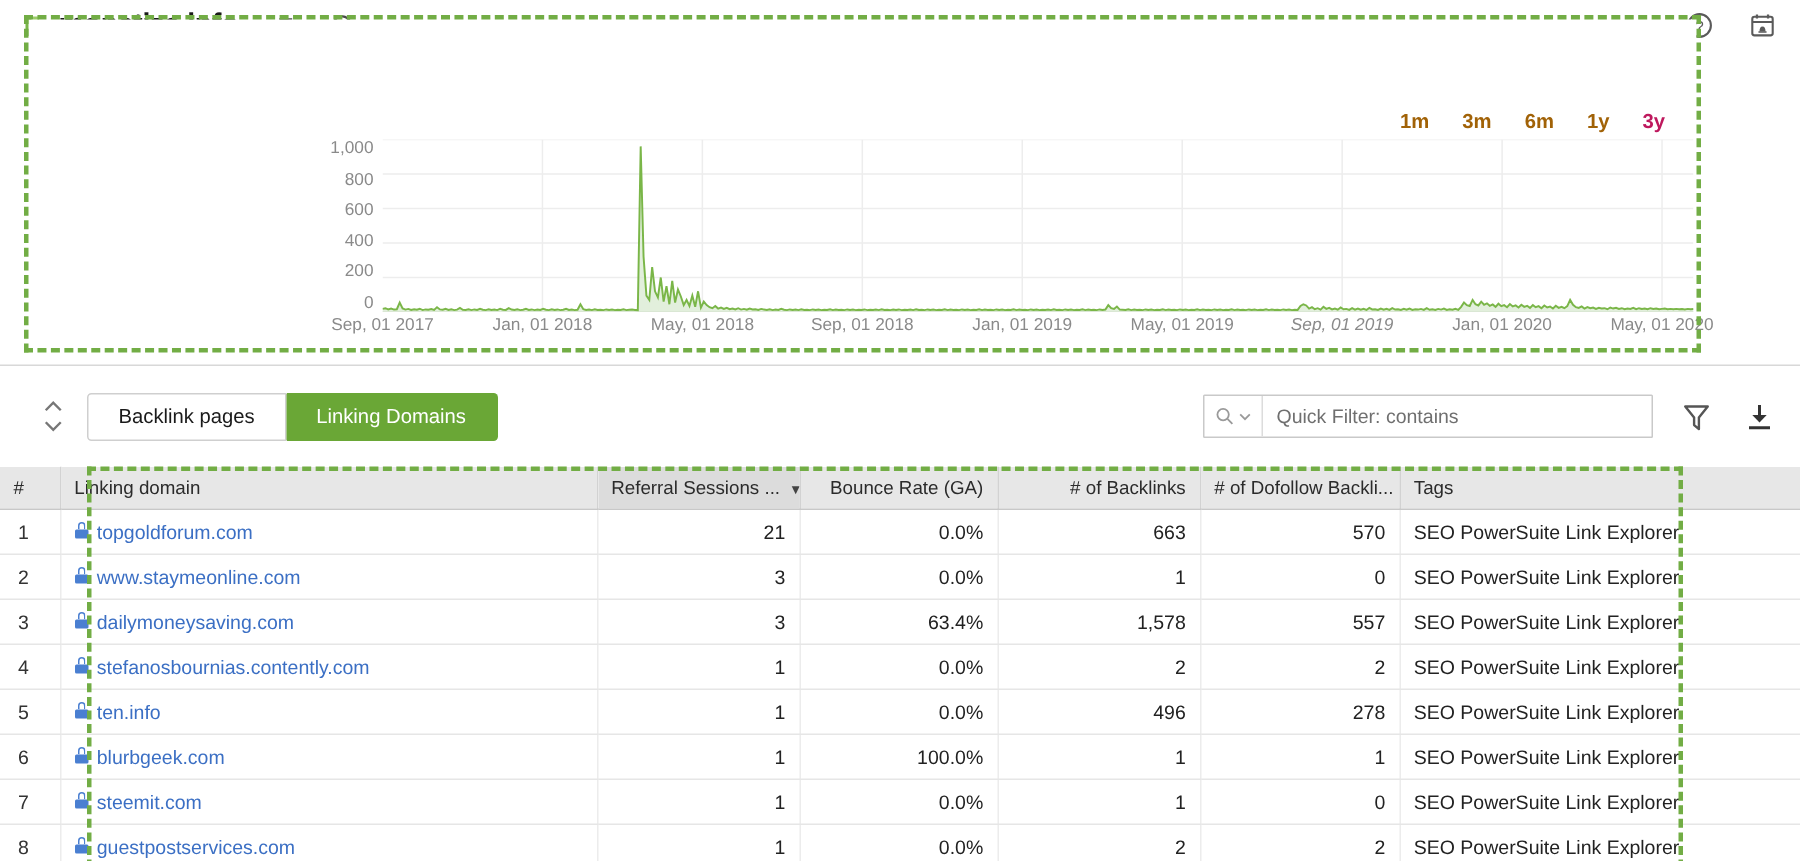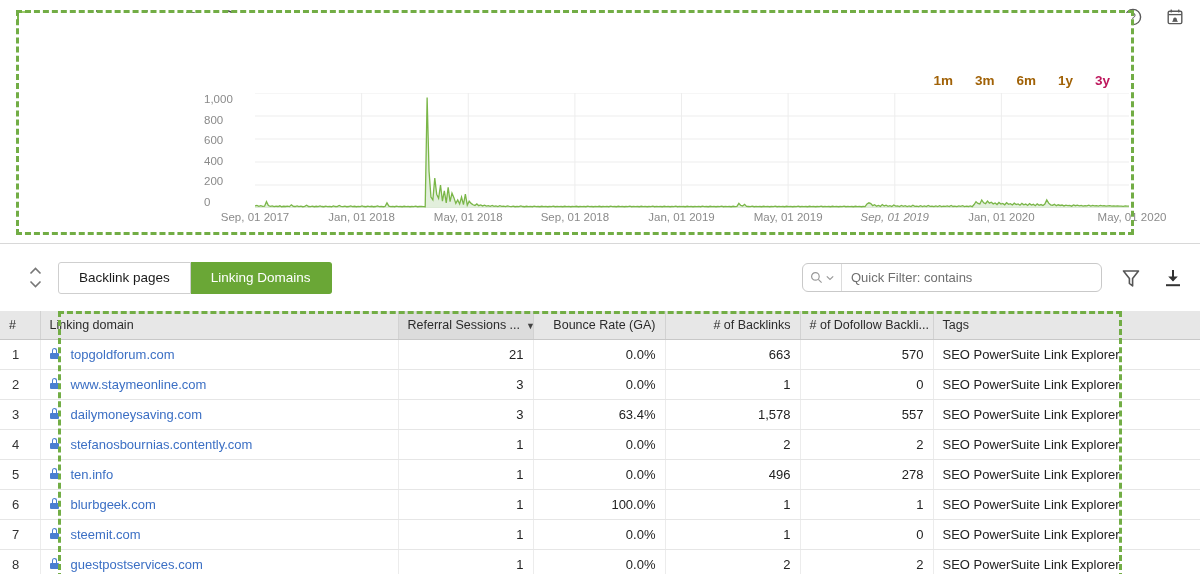--- a/index.html
+++ b/index.html
@@ -65,21 +65,21 @@
   }
   .range-btn {
     font-size: 13.5px; font-weight: bold; color: #a16207;
     padding: 3px 11px; cursor: pointer; user-select: none;
   }
   .range-btn.active { color: #be185d; }
   #plot-wrap { position: absolute; left: 185px; top: 80px; width: 925px; height: 135px; }
   #yaxis {
     position: absolute; left: 0; top: 0; width: 45px; height: 115px;
     display: flex; flex-direction: column; justify-content: space-between;
-    font-size: 11.5px; color: #8a8a8a;
+    align-items: flex-end; font-size: 11.5px; color: #8a8a8a;
   }
   #plot { position: absolute; left: 51px; top: 0; width: 874px; height: 115px; }
   #xaxis {
     position: absolute; left: 51px; top: 118px; width: 874px; height: 16px;
   }
   .xlab {
     position: absolute; font-size: 11.5px; color: #8a8a8a; white-space: nowrap;
     transform: translateX(-50%);
   }
 
@@ -101,21 +101,21 @@
     border: 1px solid #cfcfcf; background: #fff; color: #1a1a1a;
     white-space: nowrap;
   }
   .tab:first-child { border-radius: 3px 0 0 3px; }
   .tab:last-child  { border-radius: 0 3px 3px 0; border-left: none; }
   .tab.active { background: #6aa736; border-color: #6aa736; color: #fff; }
 
   #filter-area { margin-left: auto; display: flex; align-items: center; }
   #filter-box {
     display: flex; align-items: center; height: 29px; width: 300px;
-    border: 1px solid #c9c9c9; border-radius: 6px; background: #fff; overflow: hidden;
+    border: 1px solid #c9c9c9; border-radius: 1px; background: #fff; overflow: hidden;
   }
   #filter-mode {
     display:flex; align-items:center; gap:3px; height:100%; padding:0 7px;
     border-right: 1px solid #dcdcdc; cursor: pointer; flex: none;
   }
   #filter-input {
     border: none; outline: none; height: 100%; flex: 1;
     padding: 0 9px; font-size: 13px; font-family: "Liberation Sans", sans-serif;
     color: #333; background: transparent;
   }
@@ -139,21 +139,21 @@
   thead th.sorted { background: #dcdcdc; }
   thead th.num { text-align: right; }
   thead th.lft { text-align: left; }
   tbody td {
     height: 30px; font-size: 13px; color: #222;
     border-right: 1px solid #ececec; border-bottom: 1px solid #e6e6e6;
     padding: 0 9px; white-space: nowrap; overflow: hidden;
   }
   tbody td.num { text-align: right; }
   tbody td.idx { text-align: left; color: #333; padding-left: 12px; }
-  .dom-cell { display: flex; align-items: center; gap: 12px; }
+  .dom-cell { display: flex; align-items: center; gap: 6px; }
   .dom-link { color: #3b6fc4; font-size: 13px; cursor: pointer; }
   .lock {
     width: 9px; height: 11px; position: relative; flex: none; margin-top: -1px;
   }
   .lock .body { position:absolute; bottom:0; left:0; width:9px; height:6px; background:#4a7fd1; border-radius:1px; }
   .lock .shk {
     position:absolute; top:0; left:2px; width:5px; height:5px;
     border: 1.6px solid #4a7fd1; border-bottom: none; border-radius: 3px 3px 0 0;
   }
 
@@ -252,21 +252,21 @@
       </svg>
     <div id="xaxis">
         <span class="xlab" style="left: 0px;">Sep, 01 2017</span>
         <span class="xlab" style="left: 106.628px;">Jan, 01 2018</span>
         <span class="xlab" style="left: 213.256px;">May, 01 2018</span>
         <span class="xlab" style="left: 319.884px;">Sep, 01 2018</span>
         <span class="xlab" style="left: 426.512px;">Jan, 01 2019</span>
         <span class="xlab" style="left: 533.14px;">May, 01 2019</span>
         <span class="xlab" style="left: 639.768px; font-style: italic;">Sep, 01 2019</span>
         <span class="xlab" style="left: 746.396px;">Jan, 01 2020</span>
-        <span class="xlab" style="left: 853.024px; margin-left: 24px;">May, 01 2020</span>
+        <span class="xlab" style="left: 853.024px;">May, 01 2020</span>
       </div>
   </div>
 </div>
 
 <div id="toolbar">
   <span id="collapse-toggle">
     <svg width="13" height="8" viewBox="0 0 13 8">
         <path d="M1.5 6.5 L6.5 1.5 L11.5 6.5" fill="none" stroke="#777" stroke-width="1.6"></path>
       </svg>
     <svg width="13" height="8" viewBox="0 0 13 8">

